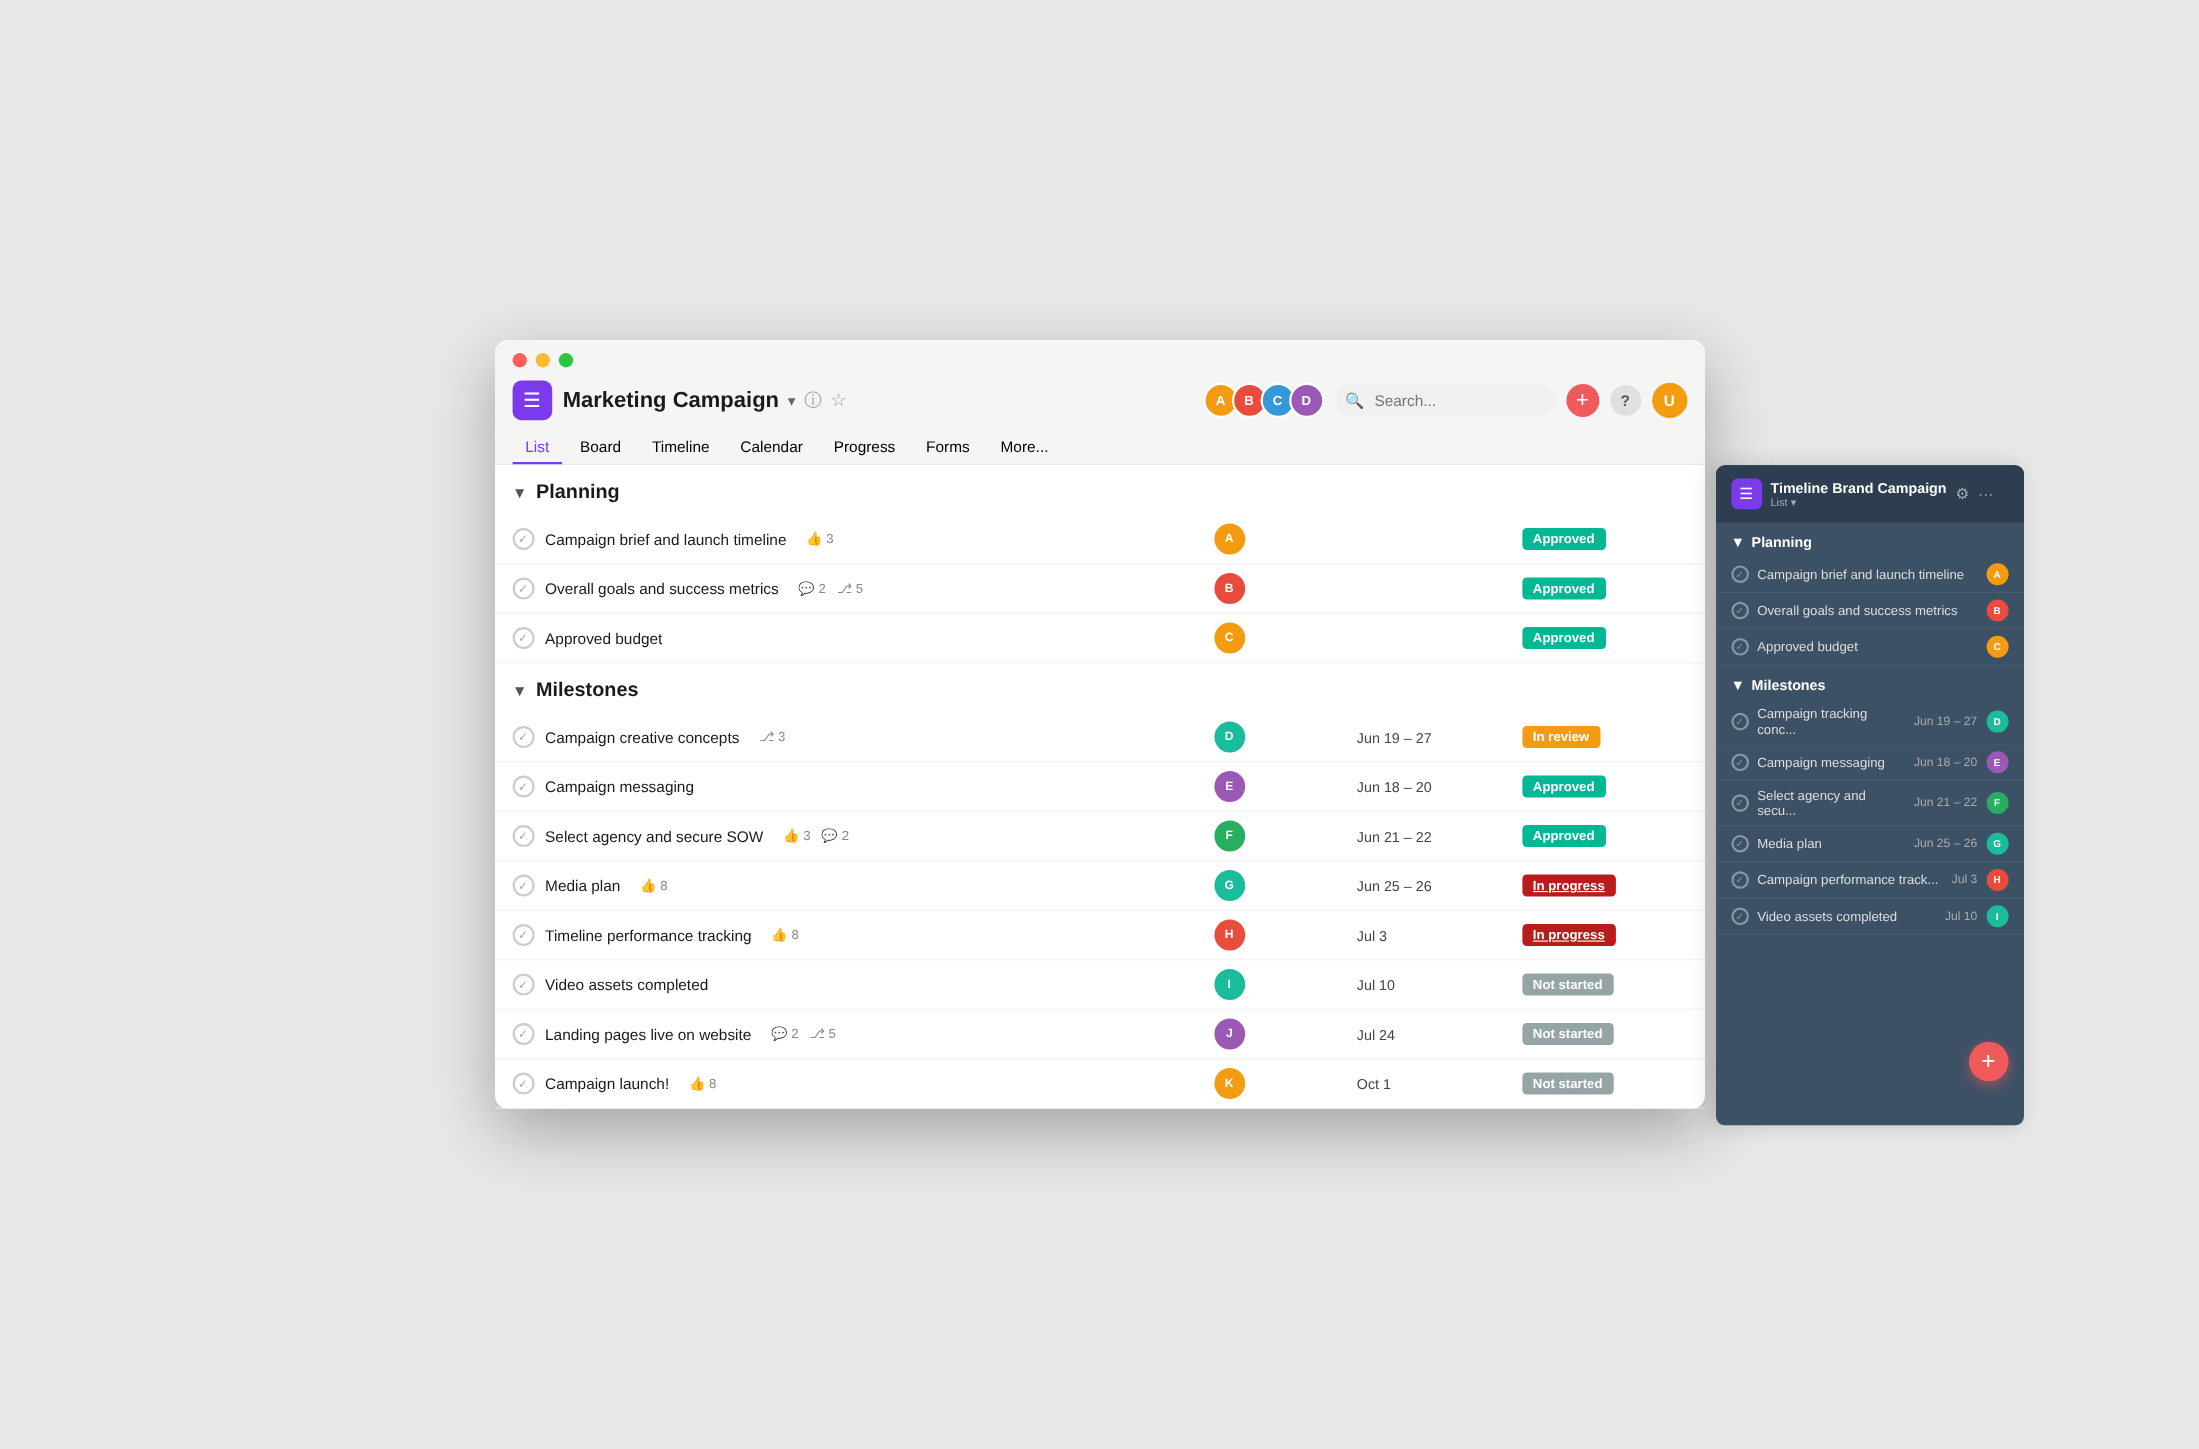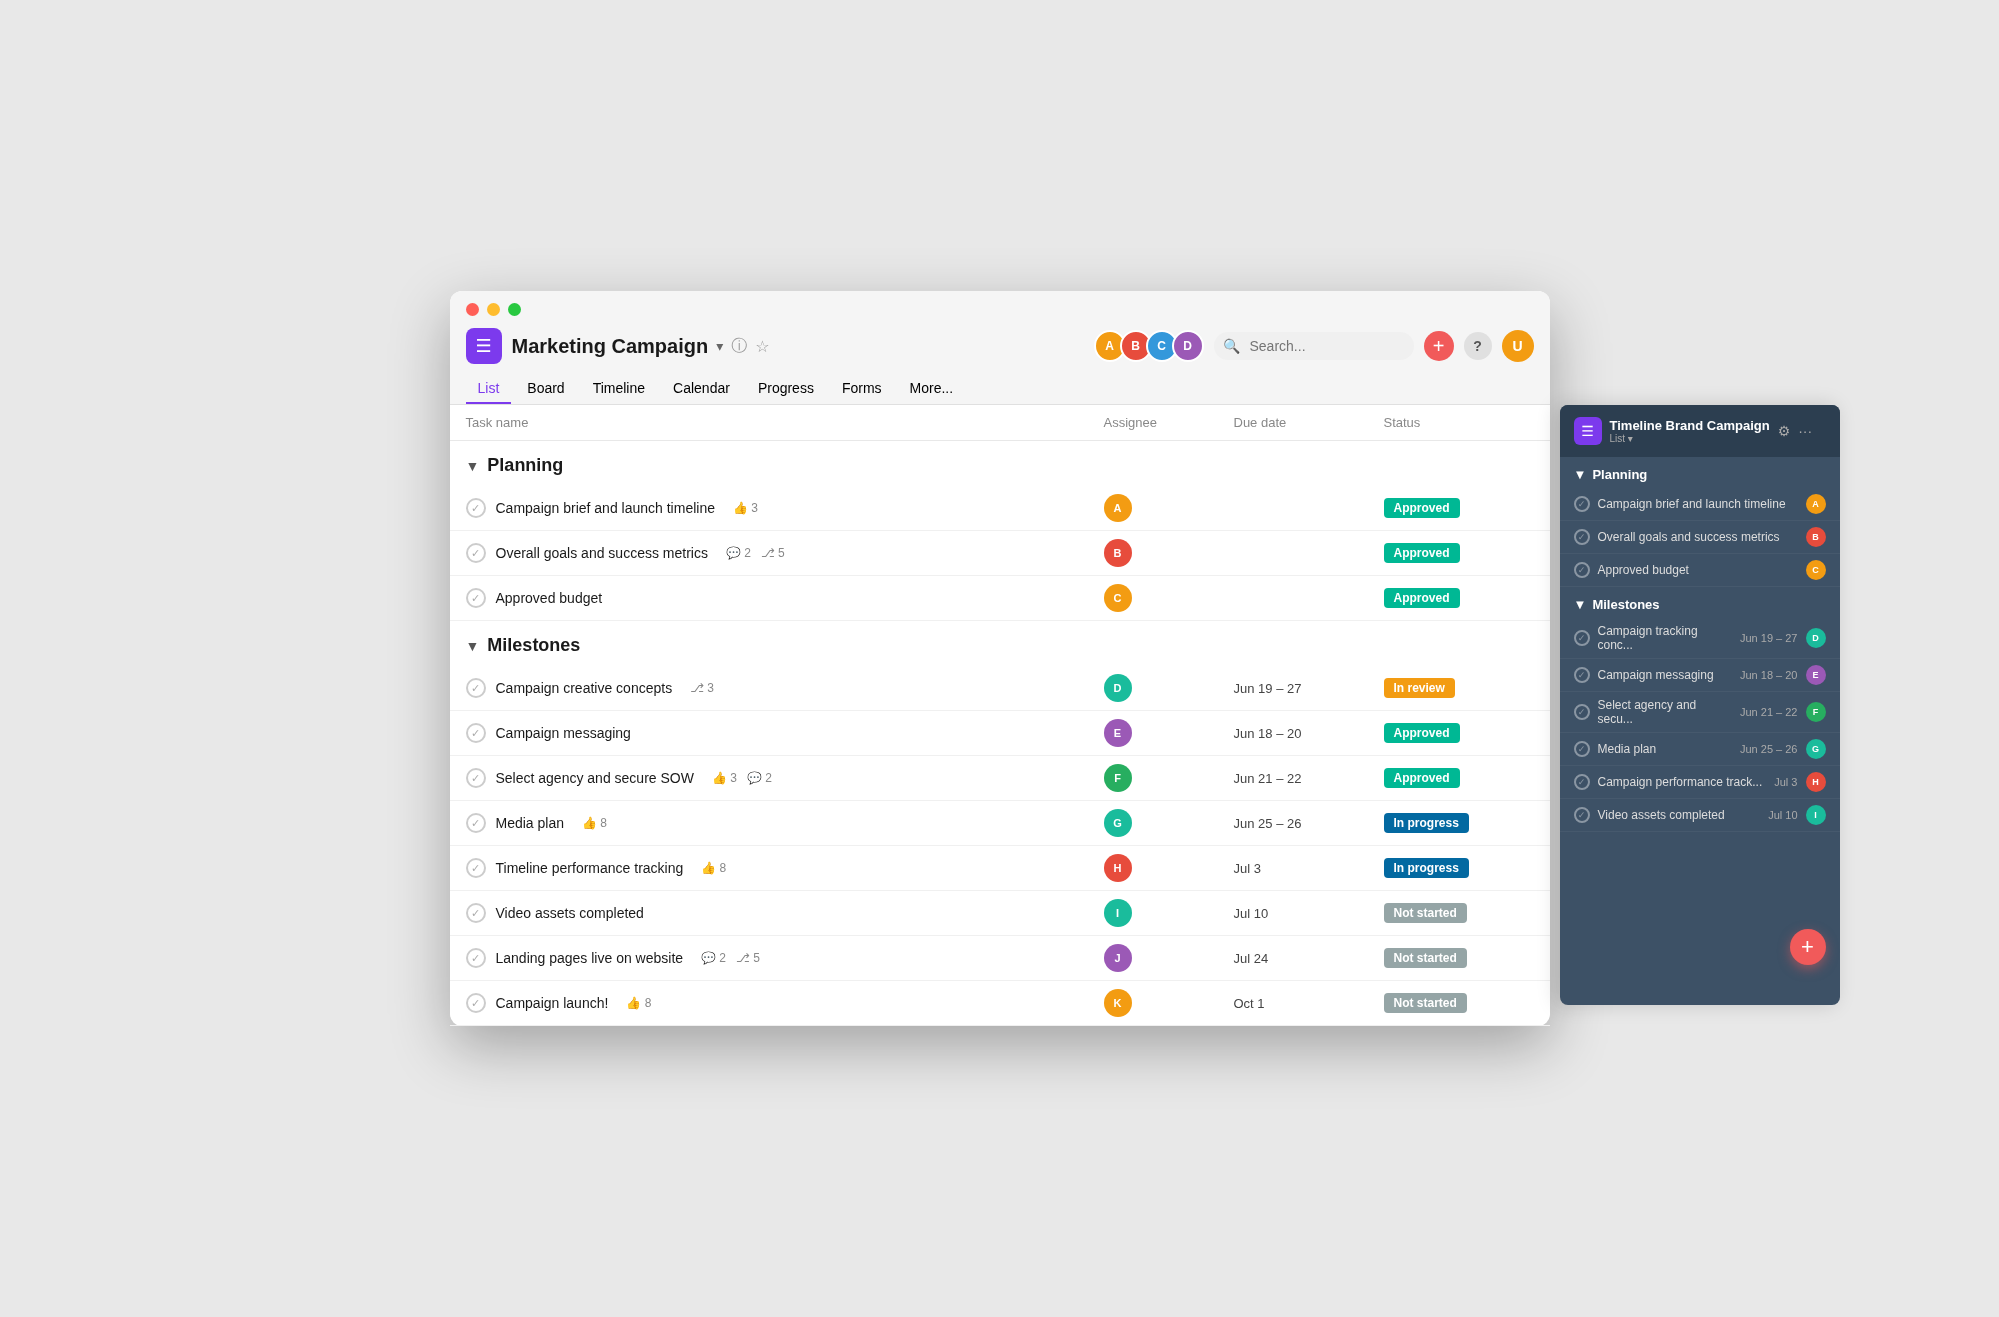--- a/index.html
+++ b/index.html
@@ -234,21 +234,21 @@
     .status-badge {
       display: inline-block;
       padding: 3px 10px;
       border-radius: 4px;
       font-size: 12px; font-weight: 600;
       color: white;
     }
 
     .status-approved { background: #00b894; }
     .status-inreview { background: #f39c12; }
-    .status-inprogress { background: #0369a1; }
+    .status-inprogress { background: #b91c1c; text-decoration: underline; }
     .status-notstarted { background: #95a5a6; }
 
     
     .side-panel {
       position: absolute;
       right: -290px;
       top: 0;
       width: 280px;
       background: #3d5166;
       border-radius: 0 0 0 0;
@@ -383,26 +383,20 @@
       <button class="nav-tab">Calendar</button>
       <button class="nav-tab">Progress</button>
       <button class="nav-tab">Forms</button>
       <button class="nav-tab">More...</button>
     </div>
   </div>
 
   <div class="main-content">
     <div class="task-list">
 
-      <div class="col-headers">
-        <span class="col-header">Task name</span>
-        <span class="col-header">Assignee</span>
-        <span class="col-header">Due date</span>
-        <span class="col-header">Status</span>
-      </div>
 
       <div class="section-header">
         <span class="chevron">▼</span>
         <span>Planning</span>
       </div>
 
       <div class="task-row">
         <div class="task-name-cell">
           <div class="check-icon">✓</div>
           <span class="task-name">Campaign brief and launch timeline</span>

